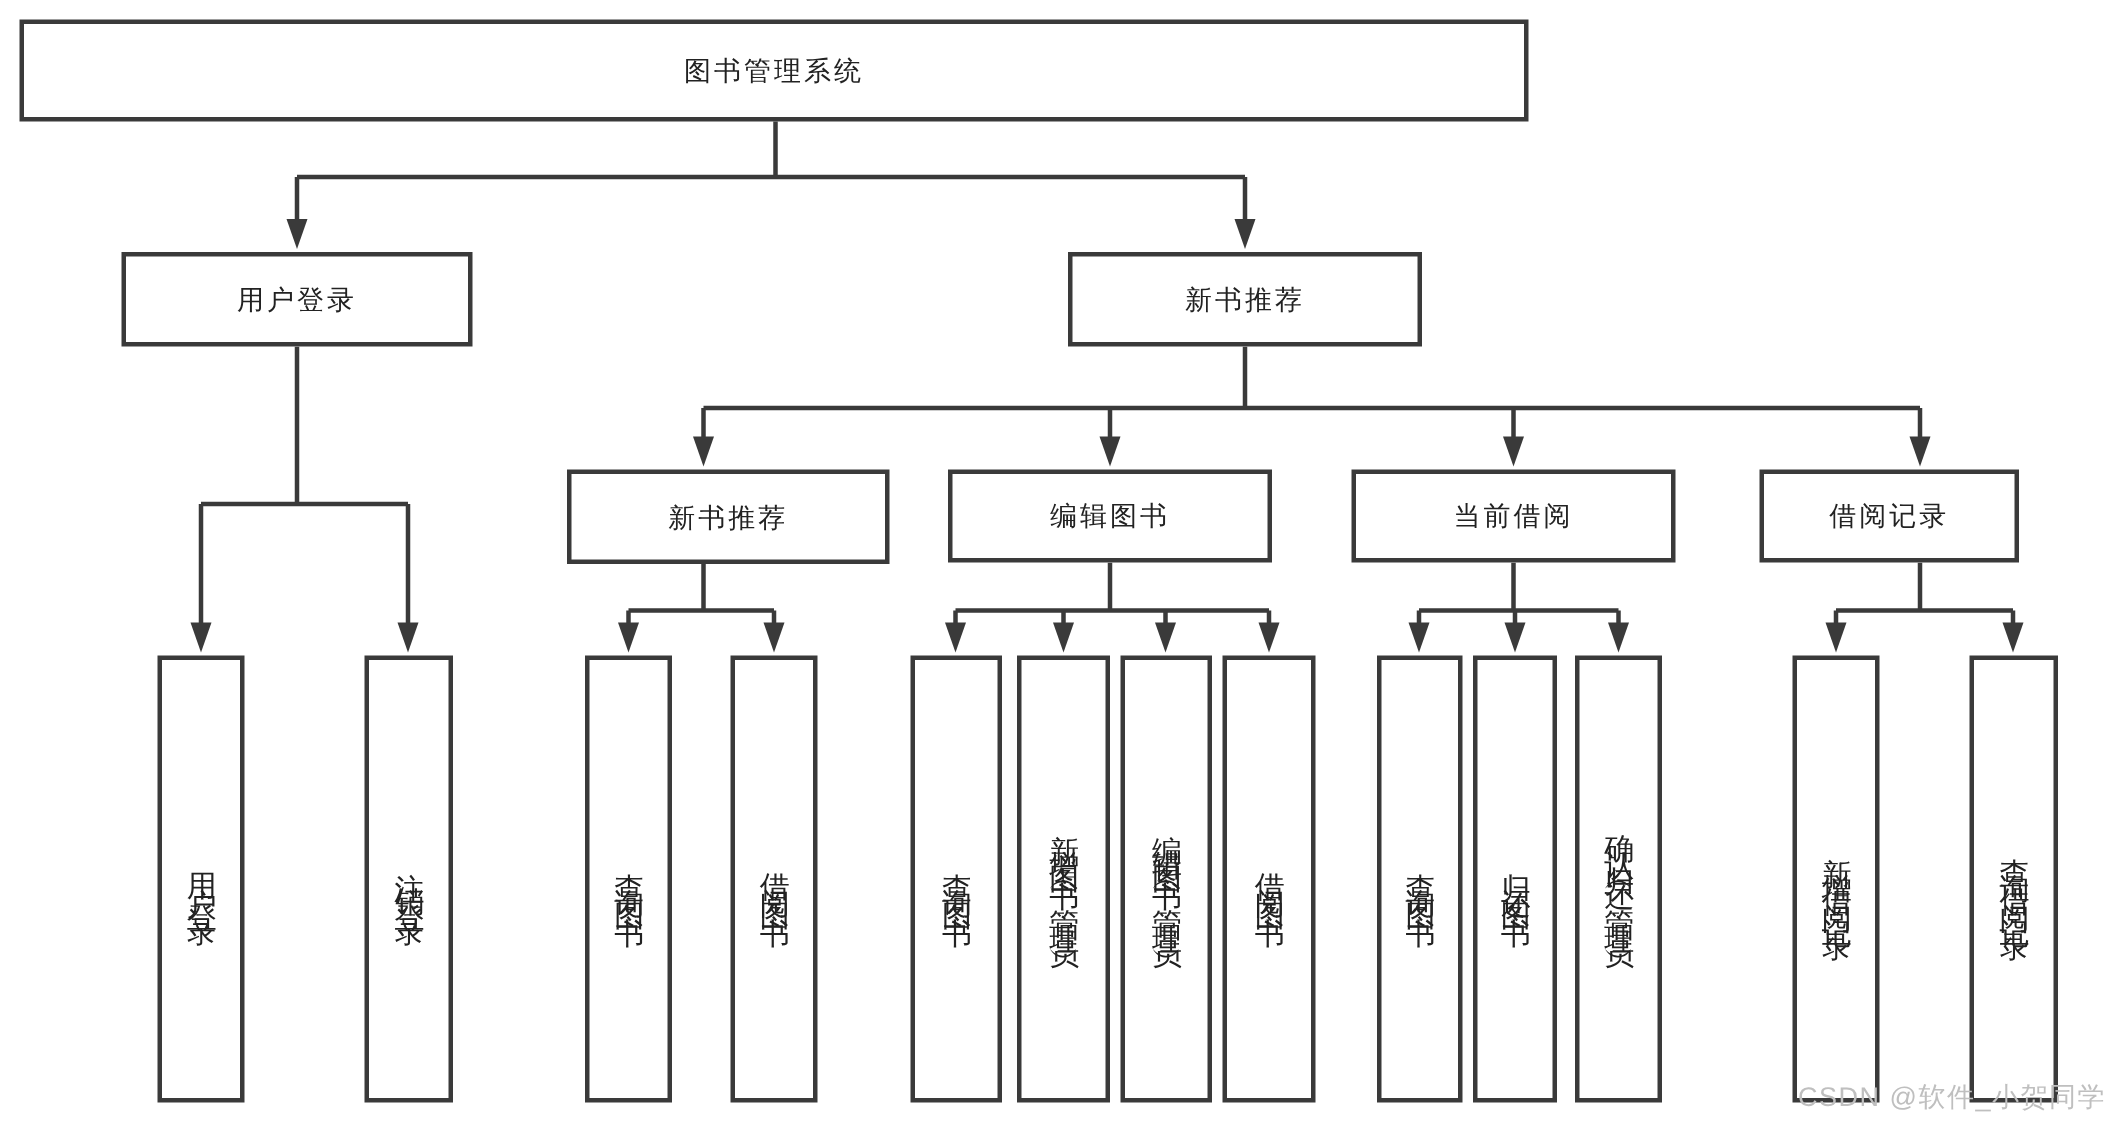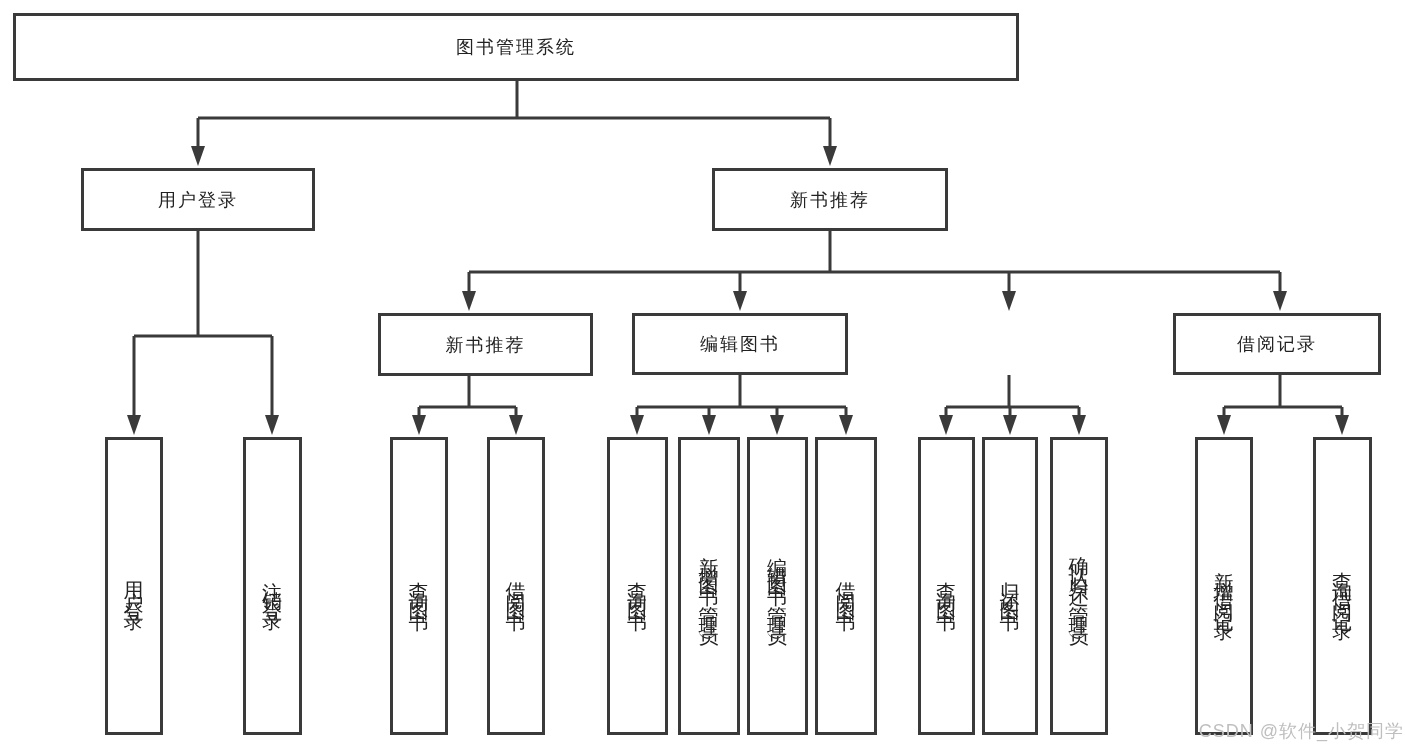--- a/index.html
+++ b/index.html
@@ -92,21 +92,24 @@
   <div class="node" style="left:712px;top:168px;width:236px;height:63px;">
     <span>新书推荐</span>
   </div>
 
   <div class="node" style="left:378px;top:313px;width:215px;height:63px;">
     <span>新书推荐</span>
   </div>
   <div class="node" style="left:632px;top:313px;width:216px;height:62px;">
     <span>编辑图书</span>
   </div>
-  <div class="node" style="left:1173px;top:313px;width:208px;height:62px;align-items:center;">
+  <div class="node" style="left:901px;top:313px;width:216px;height:62px;">
+    <span>当前借阅</span>
+  </div>
+  <div class="node" style="left:1173px;top:313px;width:173px;height:62px;align-items:center;">
     <span>借阅记录</span>
   </div>
 
   <div class="node leaf" style="left:105px;top:437px;width:58px;height:298px;">
     <span class="vtext">用户登录</span>
   </div>
   <div class="node leaf" style="left:243px;top:437px;width:59px;height:298px;">
     <span class="vtext">注销登录</span>
   </div>
 

